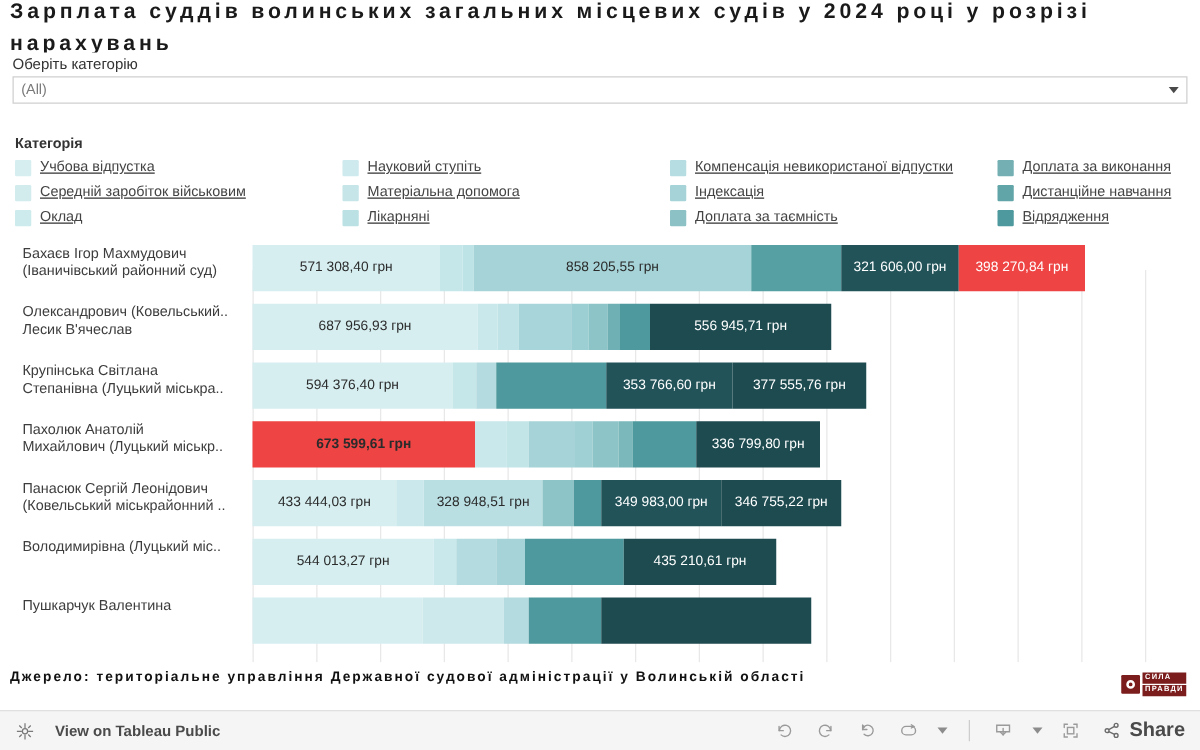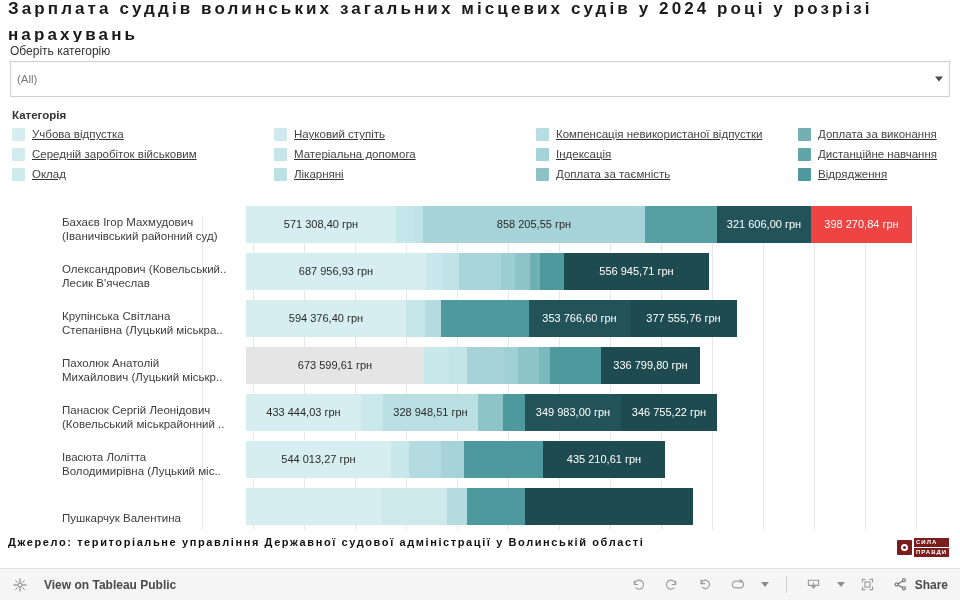--- a/index.html
+++ b/index.html
@@ -45,21 +45,21 @@
     width: 940px;
   }
   .filter-label {
     font-size: 12px;
     color: #333;
     margin-bottom: 3px;
     line-height: 14px;
   }
   .filter-control {
     position: relative;
-    height: 36px;
+    height: 22px;
     border: 1px solid #cfcfcf;
     background: #fff;
     display: flex;
     align-items: center;
     padding: 0 20px 0 6px;
     cursor: pointer;
   }
   .filter-value {
     font-size: 11.5px;
     color: #7a7a7a;
@@ -130,23 +130,22 @@
   }
   .gridline {
     position: absolute;
     top: 0; bottom: 0;
     width: 1px;
     background: #e8e8e8;
   }
   .row {
     position: relative;
     display: flex;
-    align-items: flex-end;
+    align-items: flex-start;
     height: 47px;
-    padding-left: 44px;
   }
   .row-label {
     width: 202px;
     flex: 0 0 202px;
     padding-right: 8px;
     padding-left: 18px;
     font-size: 11.5px;
     line-height: 14px;
     color: #3d3d3d;
     text-align: left;
@@ -279,21 +278,21 @@
     margin: 0 9px;
   }
   .share-btn {
     display: flex;
     align-items: center;
     gap: 6px;
     cursor: pointer;
     padding-left: 6px;
   }
   .share-text {
-    font-size: 12px;
+    font-size: 16px;
     font-weight: 700;
     color: #4a4a4a;
     line-height: 14px;
   }
   svg { display: block; }
 </style>
 </head>
 <body>
 
 <div id="viz">
@@ -447,21 +446,21 @@
                 <span class="seg-label light">377 555,76 грн</span>
               </div>
             </div>
           </div>
           <div class="row">
             <div class="row-label">
               <span>Пахолюк Анатолій</span>
               <span>Михайлович (Луцький міськр..</span>
             </div>
             <div class="bar">
-              <div class="seg" style="width: 178px; background: #e5e5e5;">
+              <div class="seg" style="width: 178px; background: #ef4444; font-weight: bold;">
                 <span class="seg-label dark">673 599,61 грн</span>
               </div>
               <div class="seg" style="width: 25px; background: rgb(201, 232, 235);"></div>
               <div class="seg" style="width: 18px; background: rgb(194, 229, 232);"></div>
               <div class="seg" style="width: 37px; background: rgb(166, 211, 215);"></div>
               <div class="seg" style="width: 14px; background: rgb(159, 208, 212);"></div>
               <div class="seg" style="width: 21px; background: rgb(140, 196, 200);"></div>
               <div class="seg" style="width: 11px; background: rgb(123, 184, 188);"></div>
               <div class="seg" style="width: 51px; background: rgb(78, 153, 157);"></div>
               <div class="seg" style="width: 99px; background: rgb(30, 75, 80);">
@@ -487,21 +486,20 @@
               <div class="seg" style="width: 96px; background: rgb(33, 83, 89);">
                 <span class="seg-label light">349 983,00 грн</span>
               </div>
               <div class="seg" style="width: 96px; background: rgb(30, 75, 80);">
                 <span class="seg-label light">346 755,22 грн</span>
               </div>
             </div>
           </div>
           <div class="row">
             <div class="row-label">
-              <span>Івасюта Лолітта</span>
               <span>Володимирівна (Луцький міс..</span>
             </div>
             <div class="bar">
               <div class="seg" style="width: 145px; background: rgb(214, 238, 240);">
                 <span class="seg-label dark">544 013,27 грн</span>
               </div>
               <div class="seg" style="width: 18px; background: rgb(200, 232, 235);"></div>
               <div class="seg" style="width: 32px; background: rgb(180, 220, 224);"></div>
               <div class="seg" style="width: 23px; background: rgb(166, 211, 215);"></div>
               <div class="seg" style="width: 79px; background: rgb(78, 153, 157);"></div>

